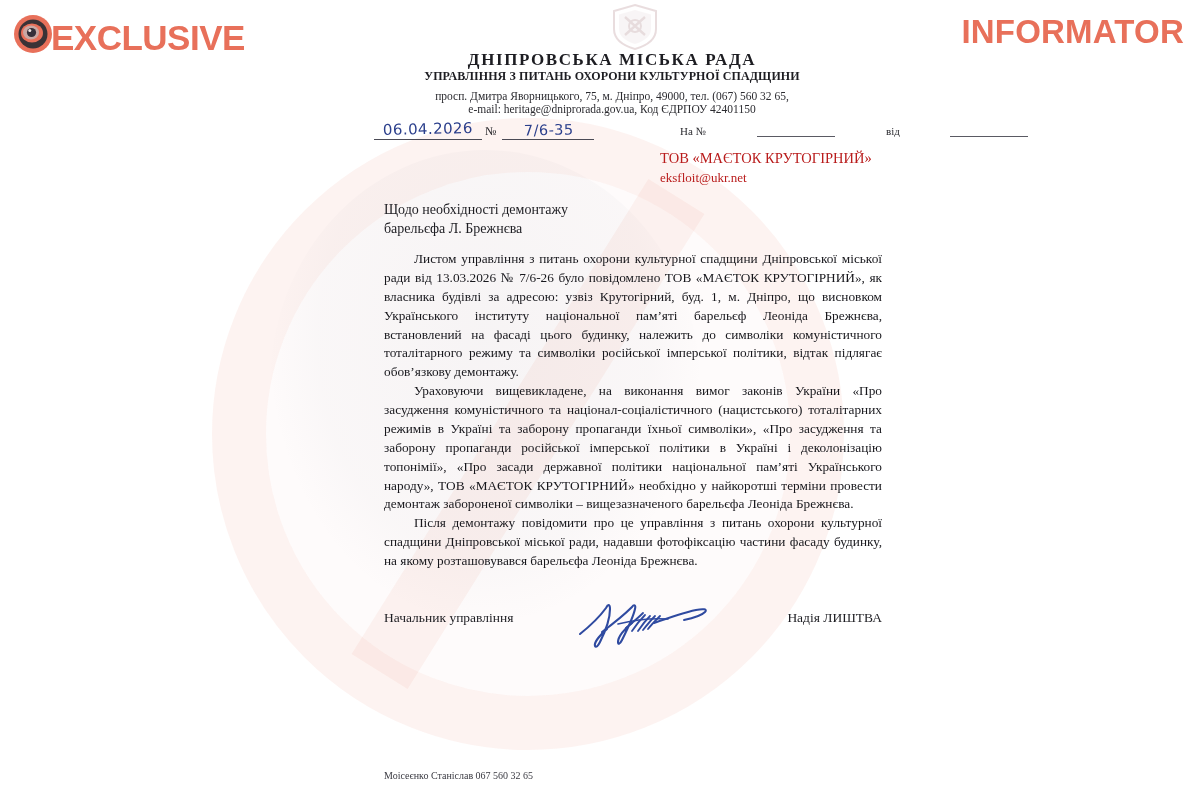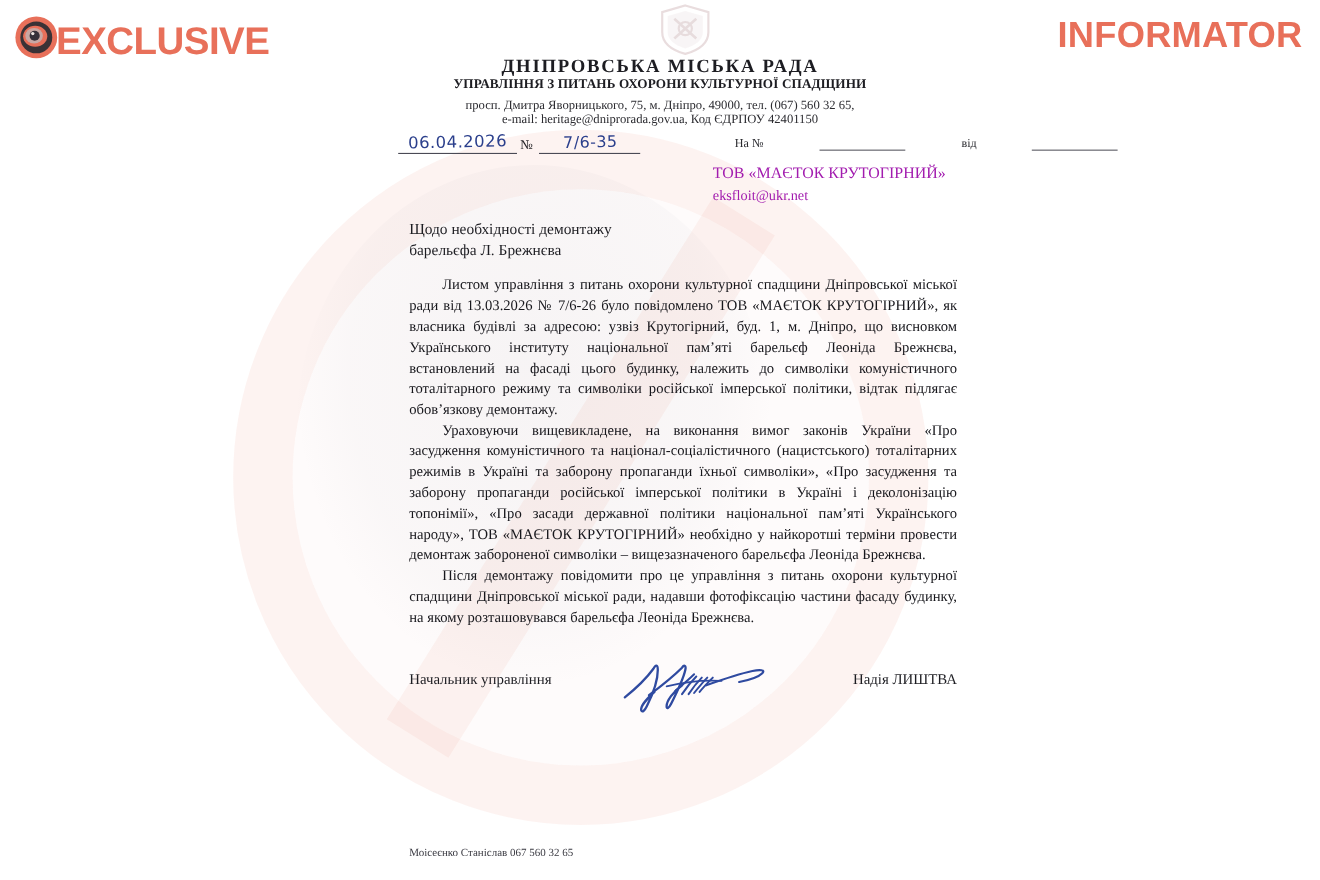--- a/index.html
+++ b/index.html
@@ -77,21 +77,21 @@
     font-size: 33px;
     letter-spacing: 0.2px;
     color: #e8705a;
     line-height: 1;
     z-index: 5;
   }
 
   
   .doc {
     position: absolute;
-    left: 0; top: 0;
+    left: 12px; top: 0;
     width: 988px; height: 800px;
     z-index: 2;
     padding-left: 45px;
   }
   .crest {
     position: absolute;
     left: 597px; top: 3px;
     width: 52px; height: 48px;
     opacity: 0.16;
   }
@@ -141,21 +141,21 @@
 
   .na-block {
     position: absolute; left: 668px; top: 125px;
     display: flex; align-items: flex-end;
     font-size: 11px; color: #2b2b30; gap: 48px;
   }
   .na-rule { border-bottom: 1px solid #5a5a63; display:inline-block; height: 11px; }
 
   .addressee {
     position: absolute; left: 648px; top: 149px;
-    font-size: 14.5px; color: #a21caf;
+    font-size: 14.5px; color: #b91c1c;
     line-height: 1.35;
   }
   .addressee .eml { font-size: 13px; }
 
   .subject {
     position: absolute; left: 372px; top: 200px;
     font-size: 14px; color: #1d1d22; line-height: 1.38;
   }
 
   .body {

